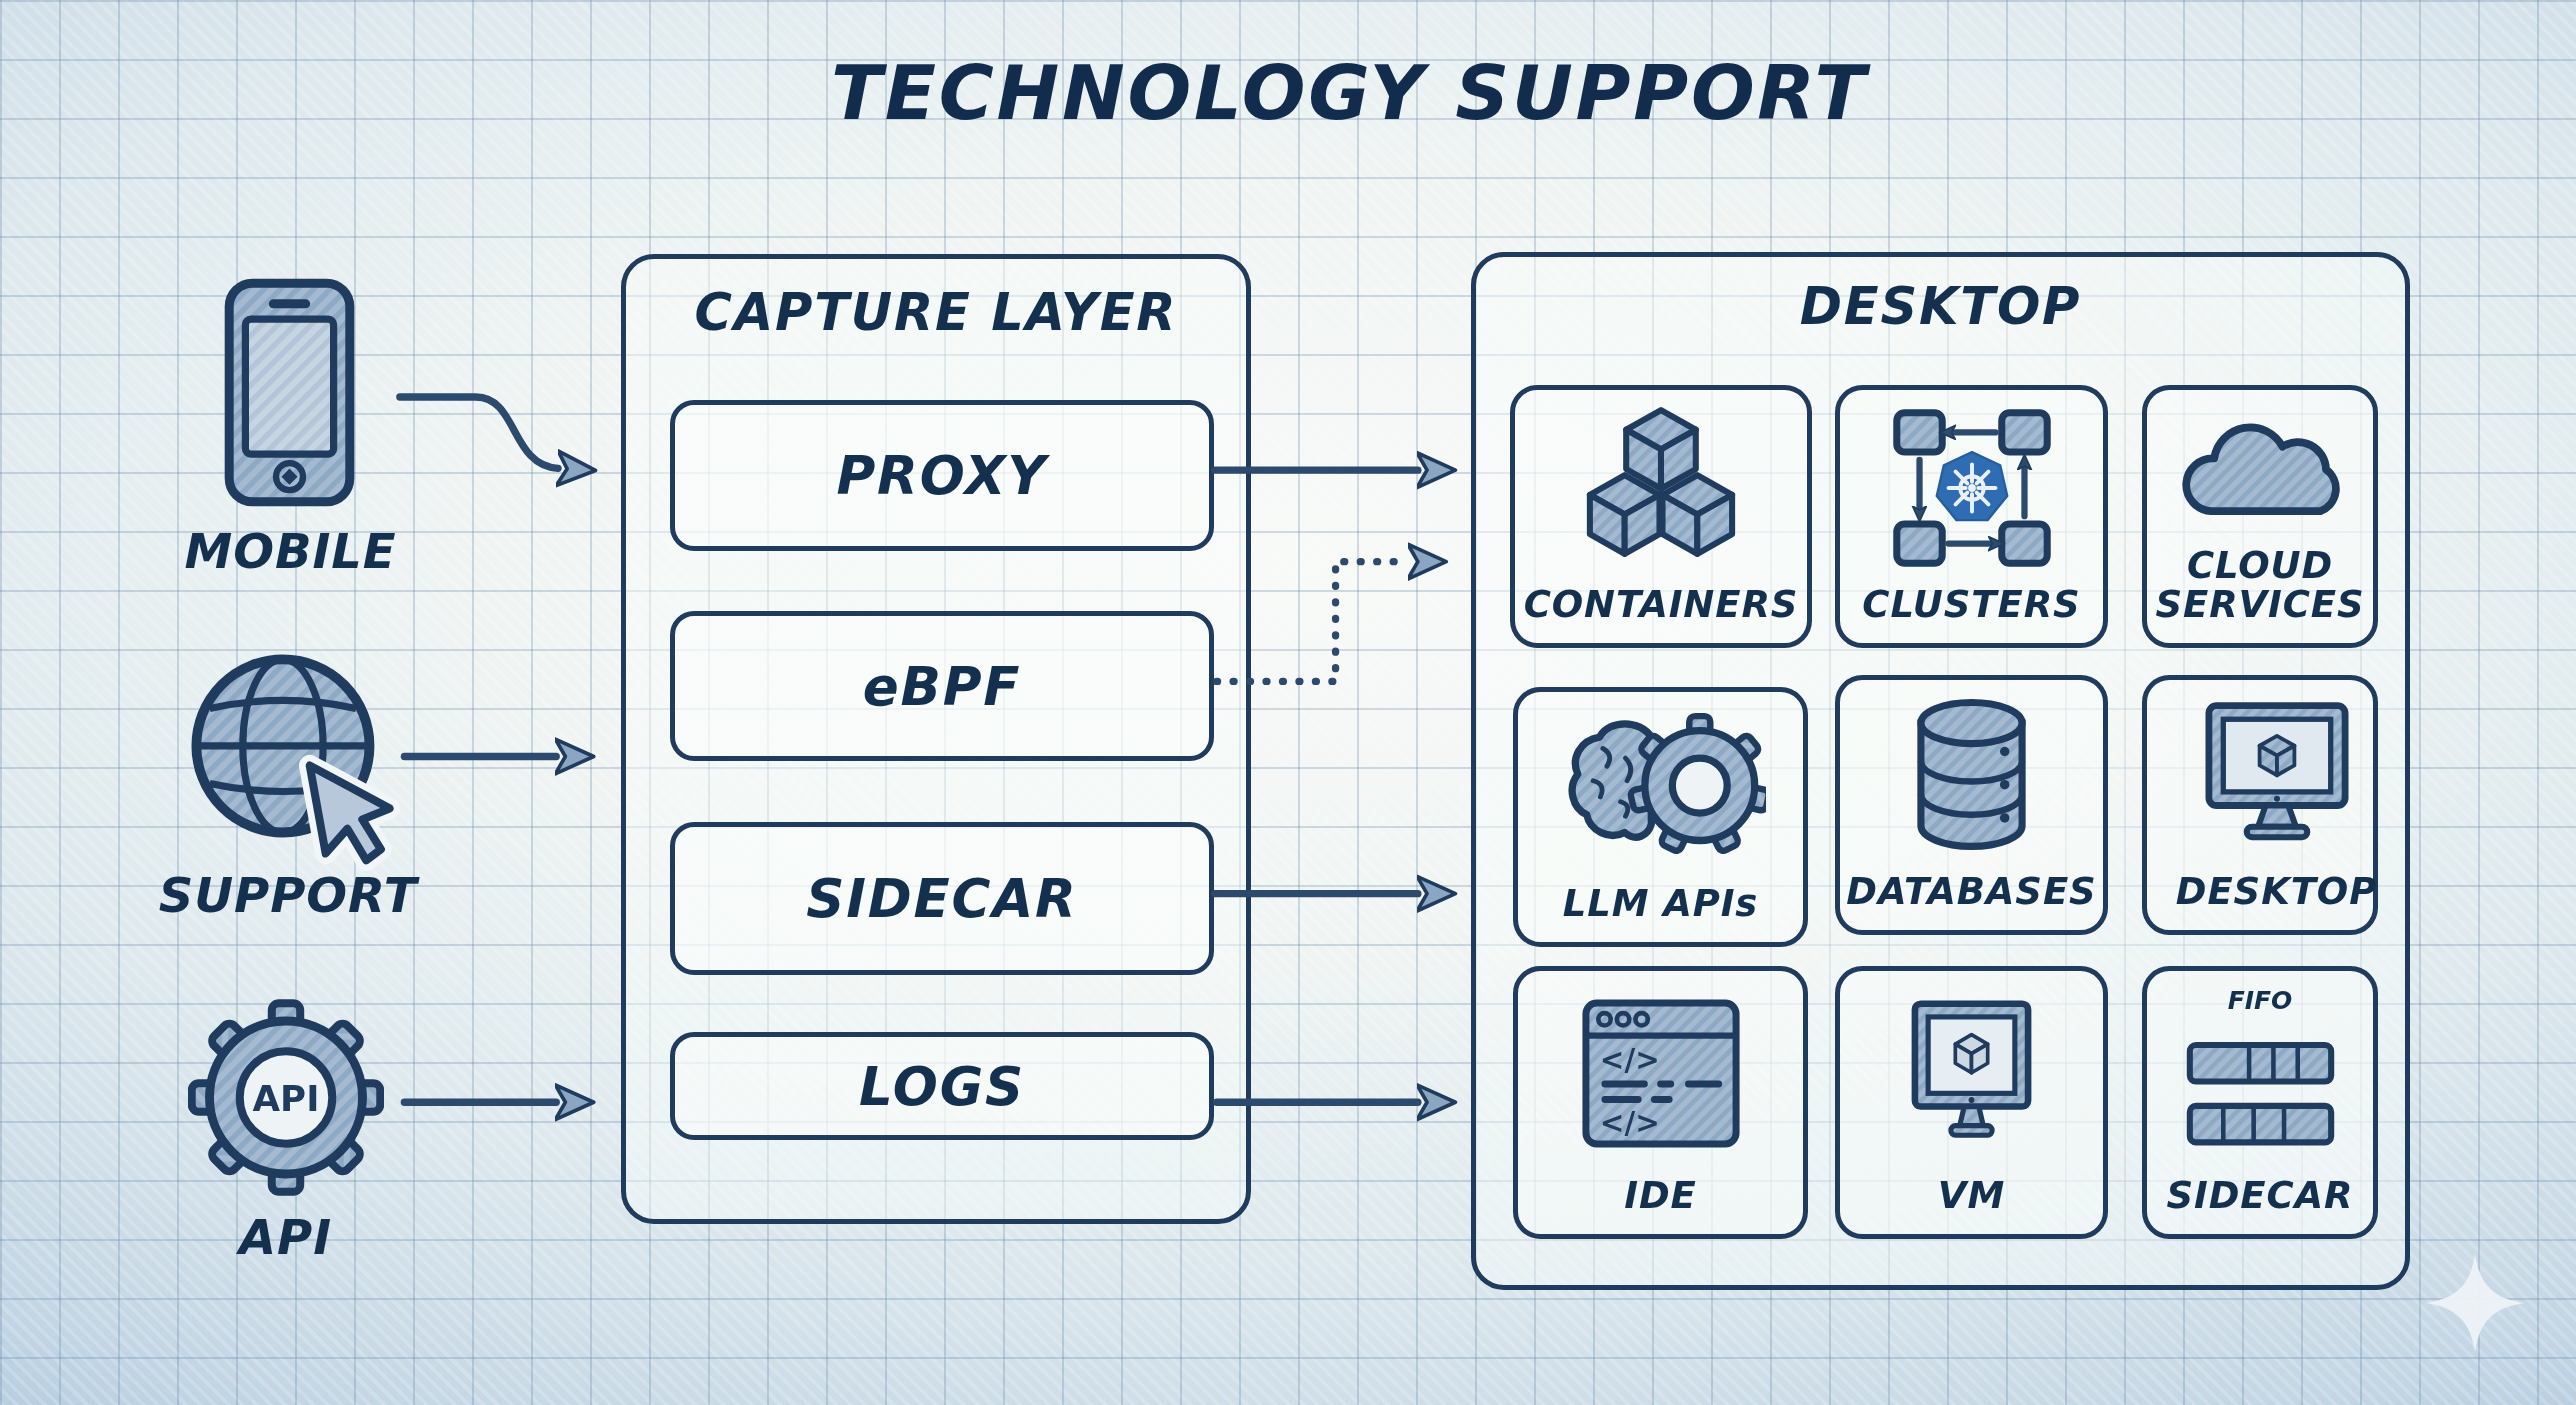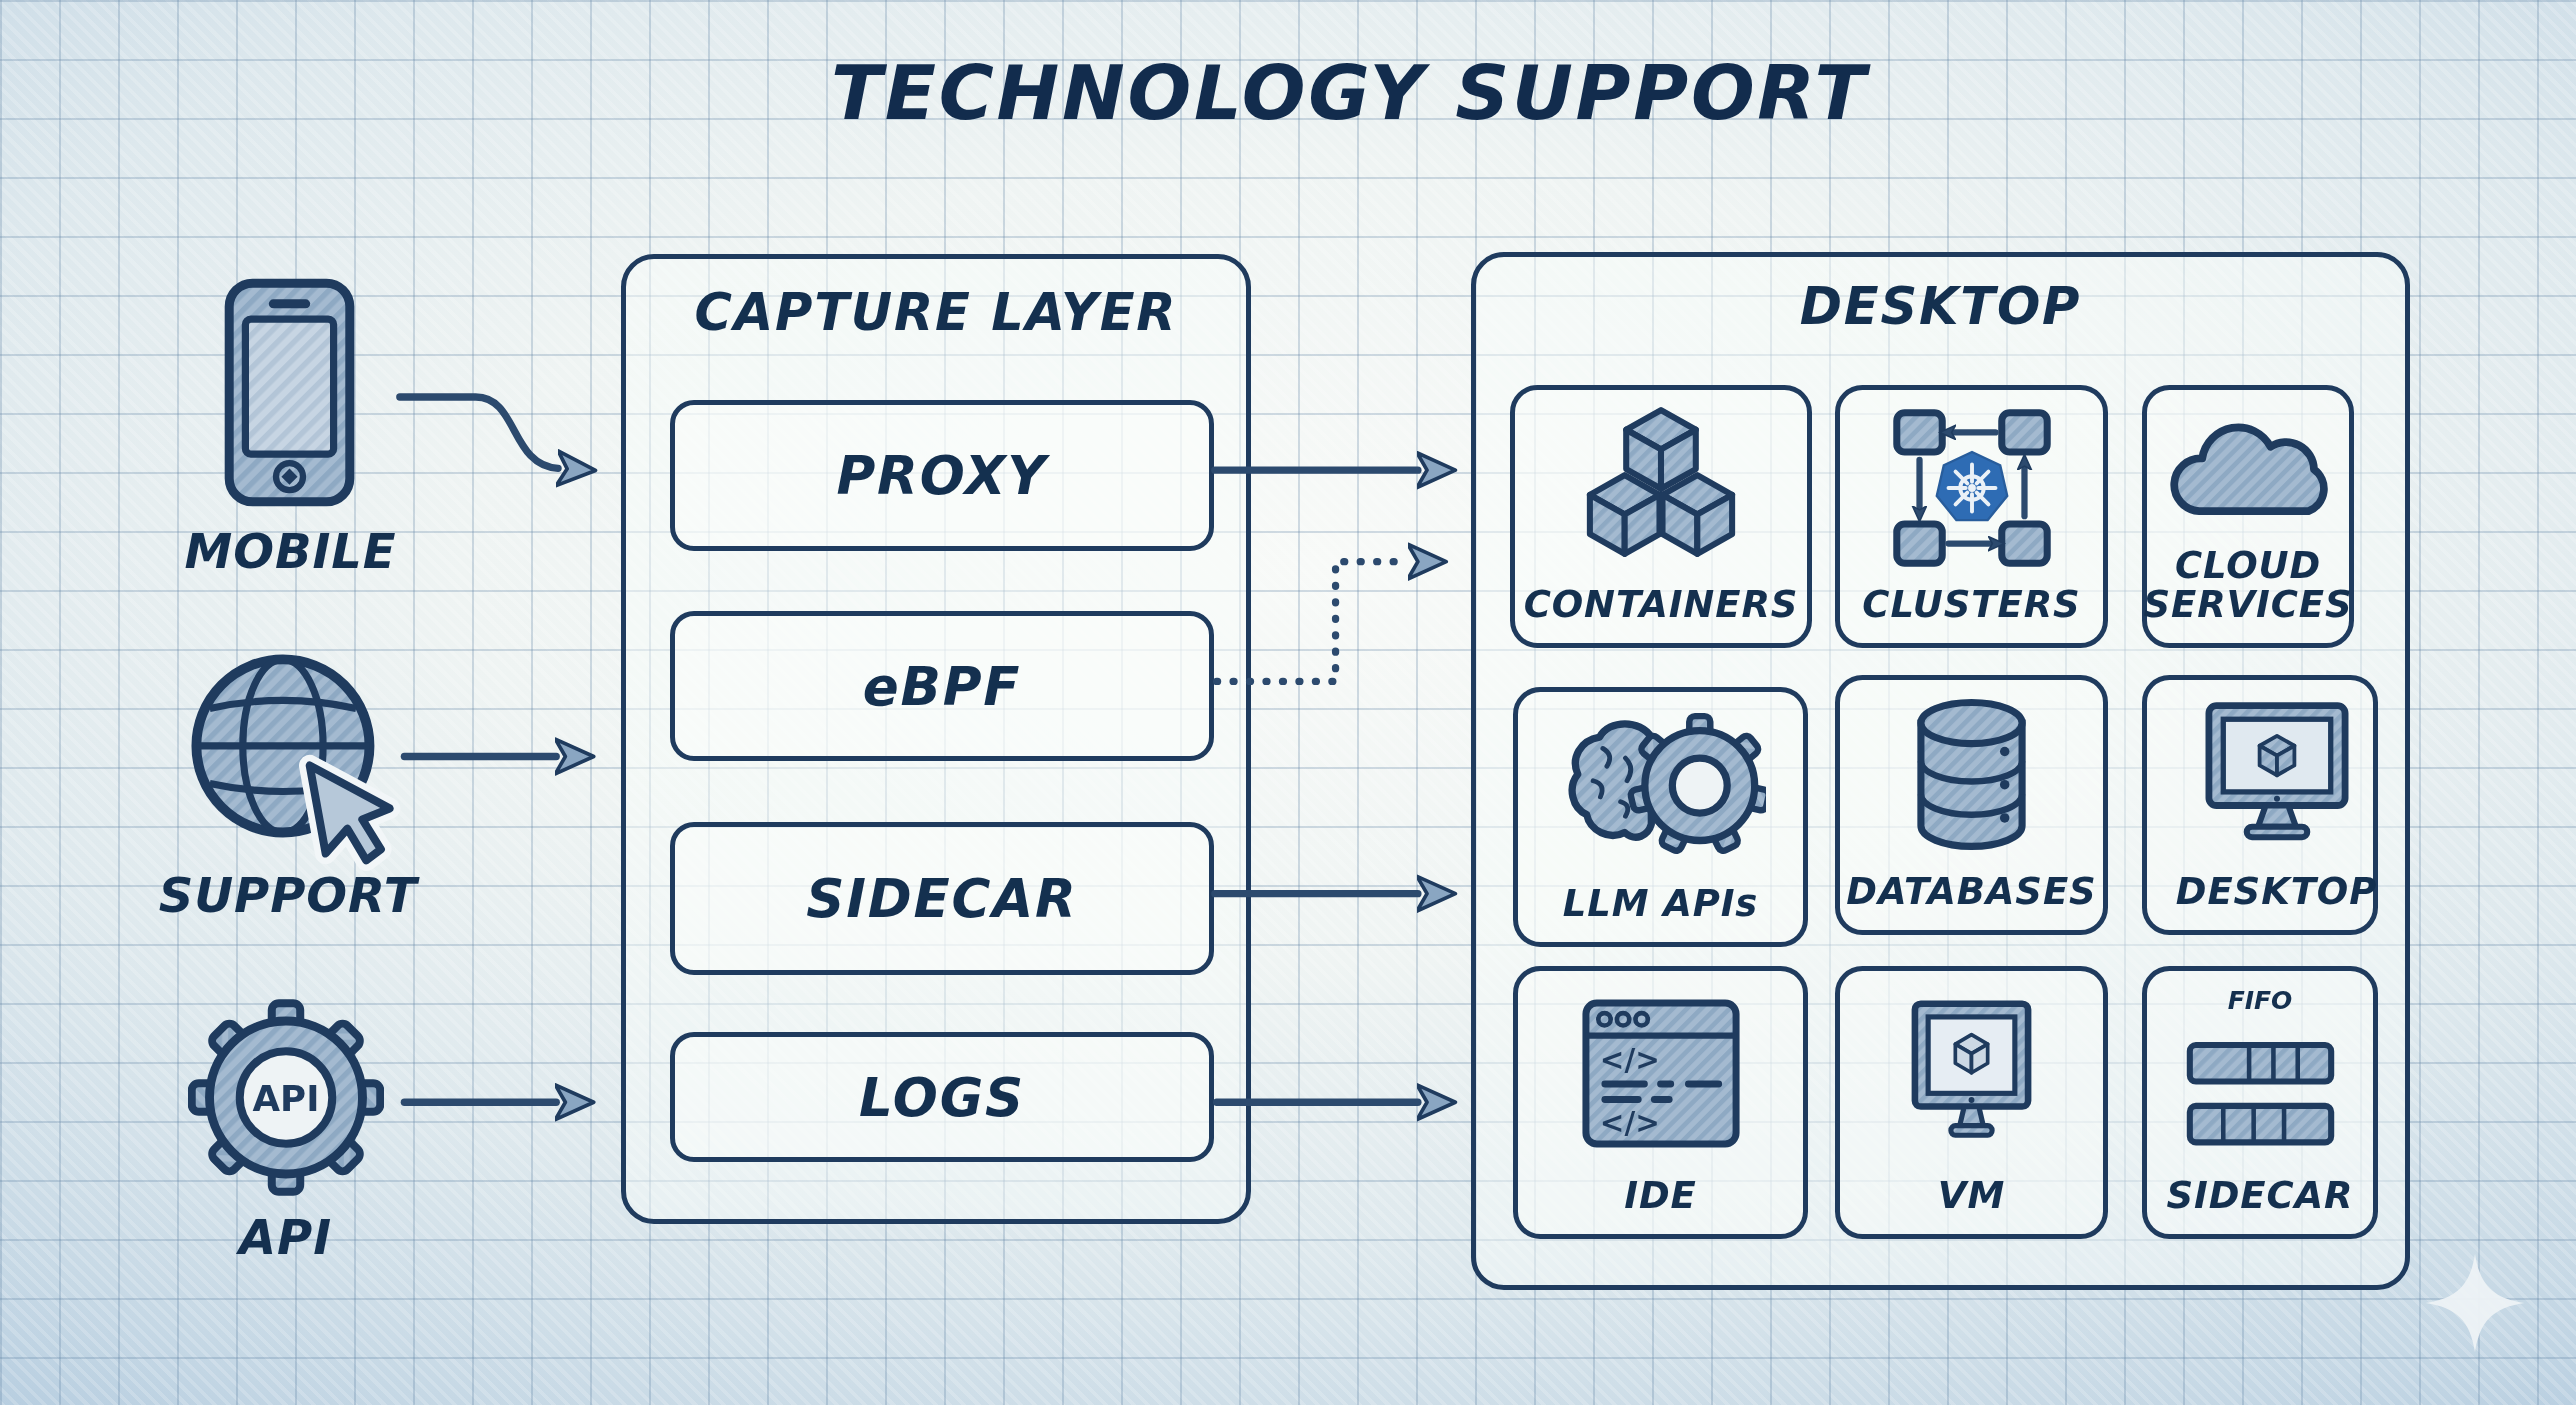--- a/index.html
+++ b/index.html
@@ -106,21 +106,21 @@
     <div class="panel-heading" style="top:24px;">CAPTURE LAYER</div>
     <div class="cap-item" style="top:141px;height:151px;">
       <span class="cap-label">PROXY</span>
     </div>
     <div class="cap-item" style="top:352px;height:150px;">
       <span class="cap-label">eBPF</span>
     </div>
     <div class="cap-item" style="top:563px;height:153px;">
       <span class="cap-label">SIDECAR</span>
     </div>
-    <div class="cap-item" style="top:773px;height:130px;">
+    <div class="cap-item" style="top:773px;height:108px;">
       <span class="cap-label">LOGS</span>
     </div>
   </div>
 
   <div class="panel" style="left:1471px;top:252px;width:939px;height:1038px;">
     <div class="panel-heading" style="top:20px;">DESKTOP</div>
 
     <div class="sys-cell" style="left:34px;top:128px;width:302px;height:263px;">
       <div class="cell-icon">
         <svg width="174" height="174" viewBox="0 0 230 230">
@@ -172,21 +172,21 @@
               <path d="M126 114 L141 99"></path>
             <path d="M114 126 L99 141"></path>
               <path d="M126 126 L141 141"></path>
           </g>
           <circle cx="120" cy="120" r="5" fill="#eaf1f7"></circle>
         </svg>
       </div>
       <div class="cell-label">CLUSTERS</div>
     </div>
 
-    <div class="sys-cell" style="left:666px;top:128px;width:212px;height:263px;">
+    <div class="sys-cell" style="left:666px;top:128px;width:236px;height:263px;">
       <div class="cell-icon">
         <svg width="194" height="137" viewBox="0 0 250 170">
           <path d="M62 140 a34 34 0 1 1 4 -68 a47 47 0 0 1 88 -15 a36 36 0 0 1 56 29 a31 31 0 0 1 -7 54 Z" fill="url(#hatch)" stroke="#1f3b5e" stroke-width="10" stroke-linejoin="round"></path>
         </svg>
       </div>
       <div class="cell-label">CLOUD SERVICES</div>
     </div>
 
     <div class="sys-cell" style="left:37px;top:430px;width:295px;height:260px;">
       <div class="cell-icon">

